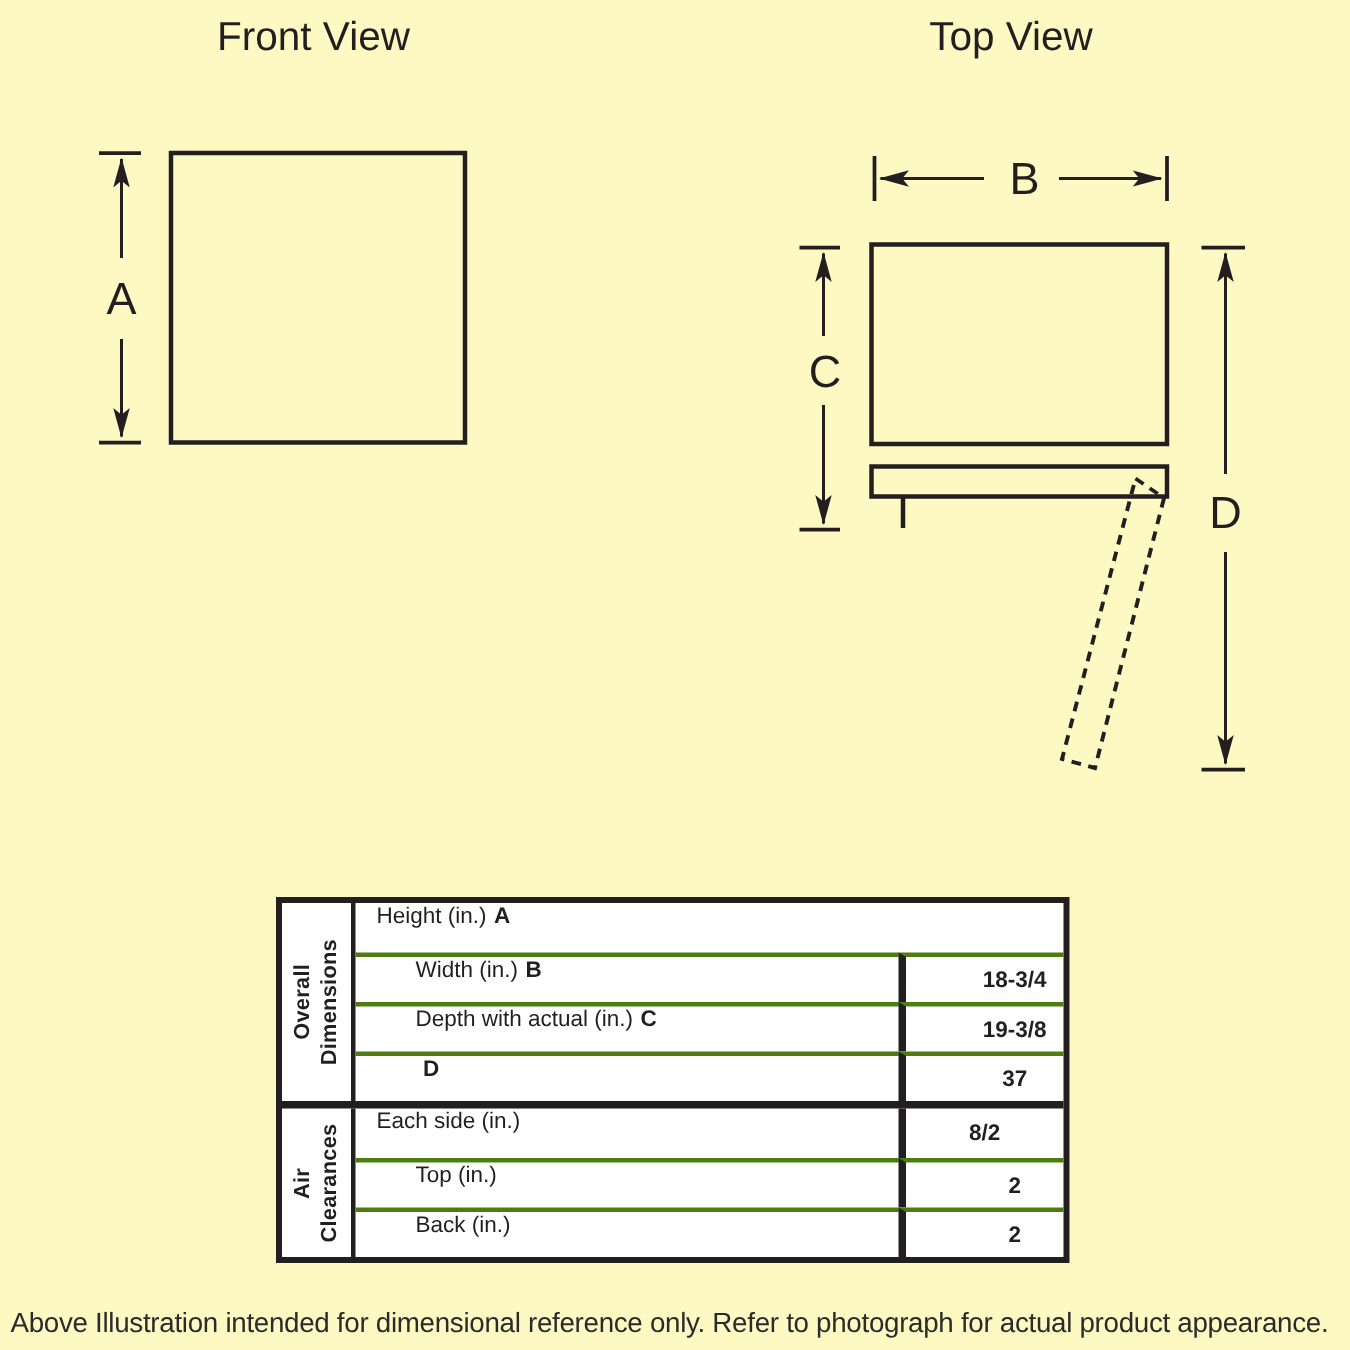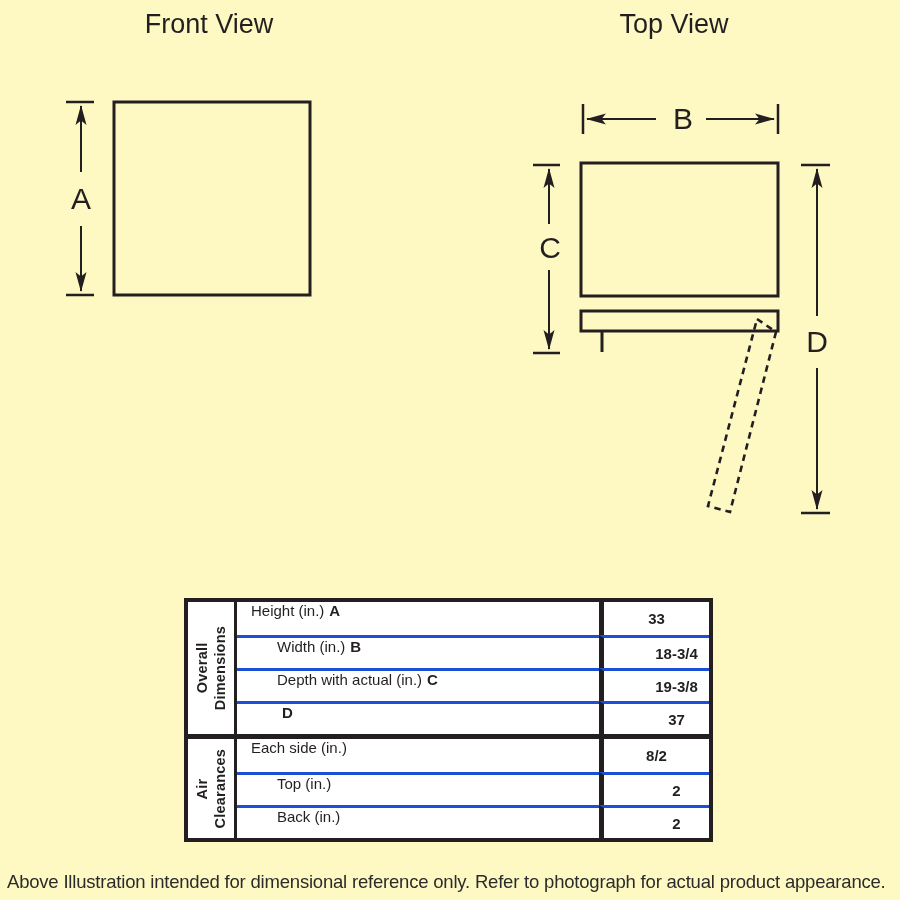--- a/index.html
+++ b/index.html
@@ -56,21 +56,21 @@
   }
   .lcell b{margin-left:5px;}
   .vcell{
     grid-column:3;
     border-left:5px solid #231f20;
     display:flex;align-items:center;justify-content:center;
     font-weight:bold;
     font-size:15px;
     box-sizing:border-box;
   }
-  .bt{border-top:3px solid #1d4ed8;padding-left:40px;}
+  .bt{border-top:3px solid #4d7c0f;padding-left:40px;}
 
   
   .footnote{
     position:absolute;
     left:7px;top:871px;
     width:893px;
     font-size:18.5px;
     letter-spacing:-0.2px;
     color:#2b2b2b;
     white-space:nowrap;
@@ -139,21 +139,20 @@
         <div class="vtext">
           <span>Overall</span><br>
           <span>Dimensions</span>
         </div>
       </div>
 
       <div class="lcell">
         <span>Height (in.)</span>
           <b>A</b>
       </div>
-      <div class="vcell">33</div>
 
       <div class="lcell bt">
         <span>Width (in.)</span>
           <b>B</b>
       </div>
       <div class="vcell bt">18-3/4</div>
 
       <div class="lcell bt">
         <span>Depth with actual (in.)</span>
           <b>C</b>

